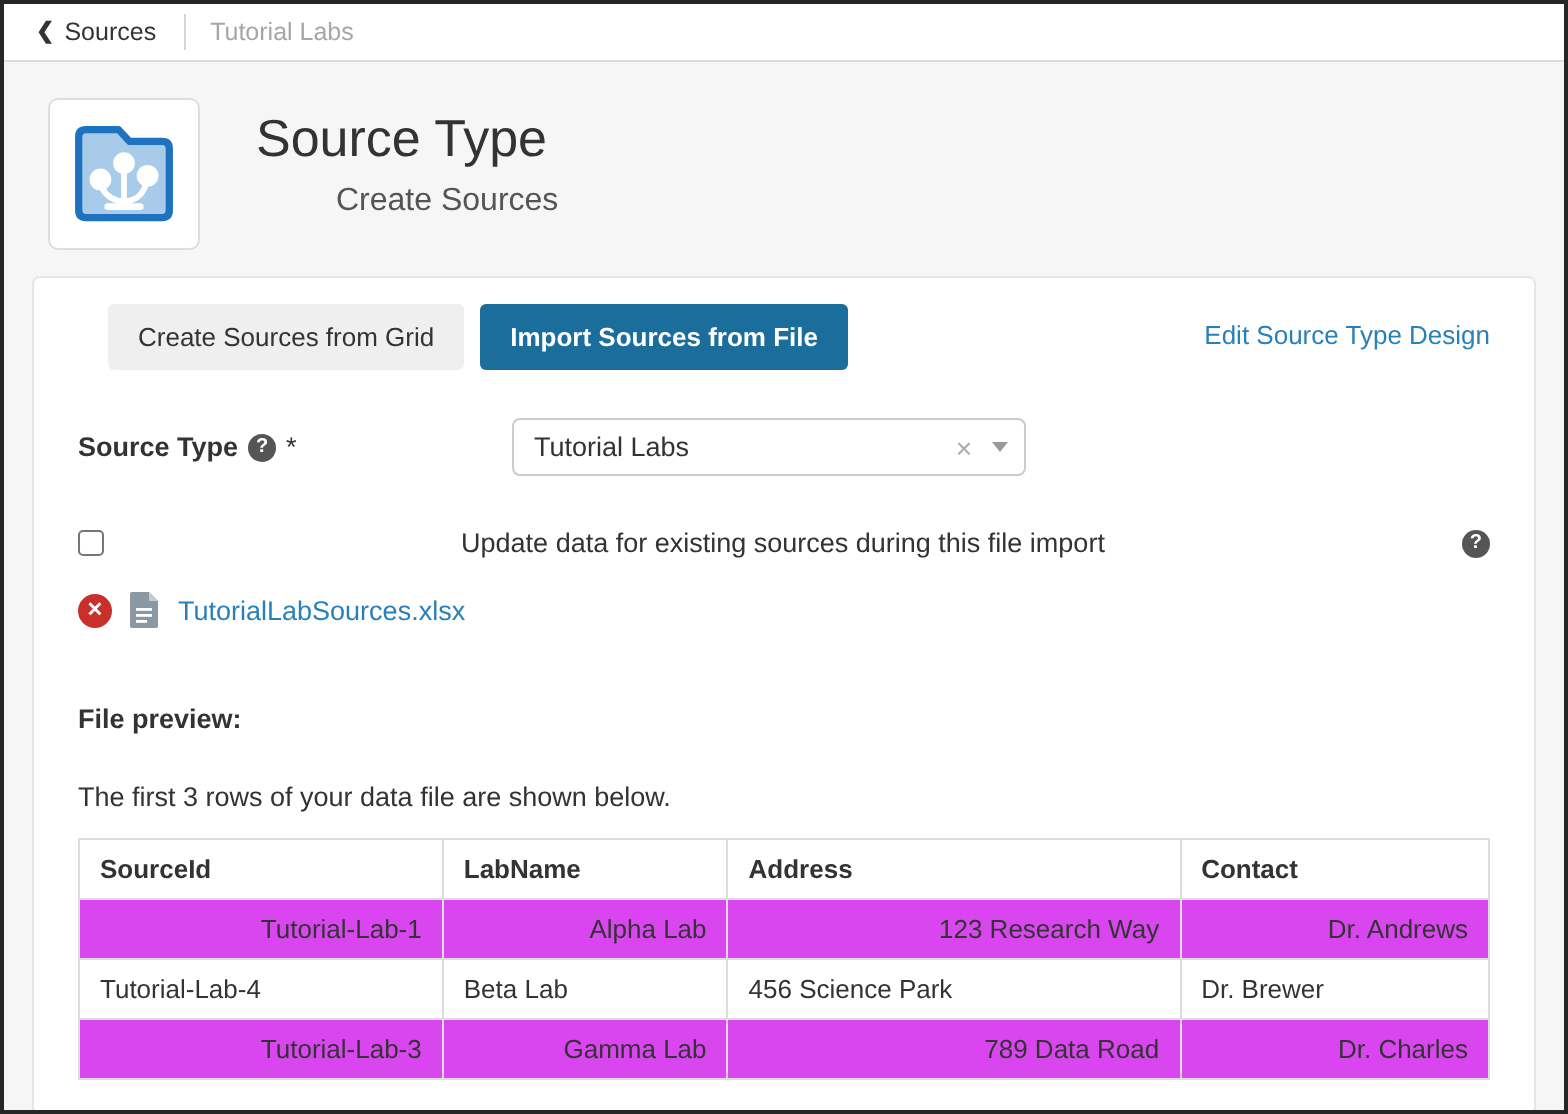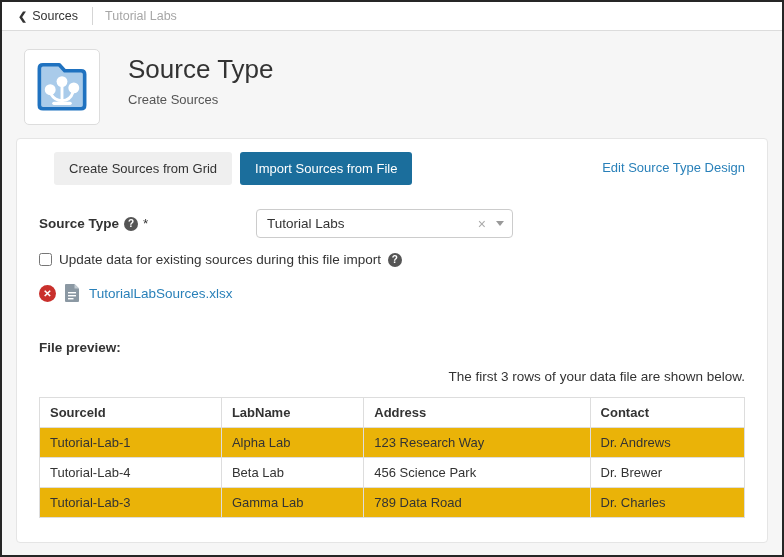--- a/index.html
+++ b/index.html
@@ -26,72 +26,72 @@
   
   .page { padding:18px 14px 0 14px; }
   .header { display:flex; align-items:flex-start; }
   .icon-card {
     width:76px; height:76px; background:#fff; border:1px solid #ddd;
     border-radius:5px; display:flex; align-items:center; justify-content:center;
     margin-left:8px;
   }
   .header-text { margin-left:28px; padding-top:6px; }
   .page-title { font-size:26px; font-weight:400; color:#333; line-height:1.15; }
-  .page-subtitle { font-size:13px; color:#555; margin-top:7px; }
+  .page-subtitle { font-size:16px; color:#555; margin-top:7px;margin-left:40px; }
   
   .panel {
     background:#fff; border:1px solid #e5e5e5; border-radius:4px;
     margin-top:13px; padding:13px 22px 24px 22px; min-height:370px;
   }
   .tabs-row { display:flex; align-items:flex-start; justify-content:space-between; }
   .tab-group { display:flex; gap:8px;padding-left:15px; }
   .tab-btn {
     font-size:13px; padding:9px 15px; border:none; border-radius:3px;
     background:#efefef; color:#333; cursor:pointer;
     font-family:"Liberation Sans", sans-serif;
   }
-  .tab-btn.active { background:#1b6e9c; color:#fff; font-weight:normal; }
+  .tab-btn.active { background:#1b6e9c; color:#fff; font-weight:bold; }
   .edit-link { font-size:13px; color:#2980b9; text-decoration:none; margin-top:8px; }
   
   .form-row { display:flex; align-items:center; margin-top:24px; }
   .field-label { width:217px; font-size:13.5px; font-weight:bold; color:#333; display:flex; align-items:center; gap:5px; }
   .req { color:#333; font-weight:normal; }
   .help-icon {
     width:14px; height:14px; border-radius:50%; background:#555;
     color:#fff; font-size:10px; font-weight:bold; line-height:14px;
     text-align:center; display:inline-block; flex:0 0 auto;
   }
   .select-box {
     width:257px; height:29px; border:1px solid #ccc; border-radius:4px;
     display:flex; align-items:center; padding:0 8px 0 10px; background:#fff; cursor:pointer;
   }
   .select-value { flex:1; font-size:13.5px; color:#333; }
   .select-clear { color:#aaa; font-size:14px; margin-right:10px; cursor:pointer; }
   .select-caret {
     width:0; height:0; border-left:4px solid transparent; border-right:4px solid transparent;
     border-top:5px solid #999; cursor:pointer;
   }
-  .checkbox-row { display:flex; align-items:center; gap:7px; margin-top:14px; font-size:13.5px; color:#333; }
+  .checkbox-row { display:flex; align-items:center; gap:7px; margin-top:26px; font-size:13.5px; color:#333;justify-content:space-between; }
   .checkbox-row input { width:13px; height:13px; cursor:pointer; }
   .file-row { display:flex; align-items:center; gap:9px; margin-top:17px; }
   .remove-icon {
     width:17px; height:17px; border-radius:50%; background:#c9302c; color:#fff;
     font-size:10px; font-weight:bold; line-height:17px; text-align:center; cursor:pointer;
   }
   .file-link { font-size:13.5px; color:#2980b9; text-decoration:none; }
   .preview-heading { font-size:13.5px; font-weight:bold; margin-top:38px; }
-  .preview-desc { font-size:13.5px; color:#333; margin-top:14px;text-align:right; }
+  .preview-desc { font-size:13.5px; color:#333; margin-top:24px; }
   
   table.preview { width:100%; border-collapse:collapse; margin-top:13px; }
   table.preview th, table.preview td {
     border:1px solid #ddd; font-size:13px; text-align:left;
     padding:7px 10px; color:#333;
   }
   table.preview th { font-weight:bold; background:#fff; }
-  table.preview tr.striped td { background:#eab308; }
+  table.preview tr.striped td { background:#d946ef;text-align:right; }
   col.c1{width:25.8%} col.c2{width:20.2%} col.c3{width:32.1%} col.c4{width:21.9%}
   
   .footer { display:flex; justify-content:space-between; align-items:center; margin-top:16px; padding:0 10px 0 10px; }
   .btn-cancel {
     background:#fff; border:1px solid #ccc; border-radius:4px; color:#333;
     font-size:13px; padding:6px 14px; cursor:pointer; font-family:"Liberation Sans", sans-serif;
   }
   .btn-import {
     background:#5cb85c; border:1px solid #4cae4c; border-radius:3px; color:#fff;
     font-size:13px; padding:6px 11px; cursor:pointer; font-family:"Liberation Sans", sans-serif;

